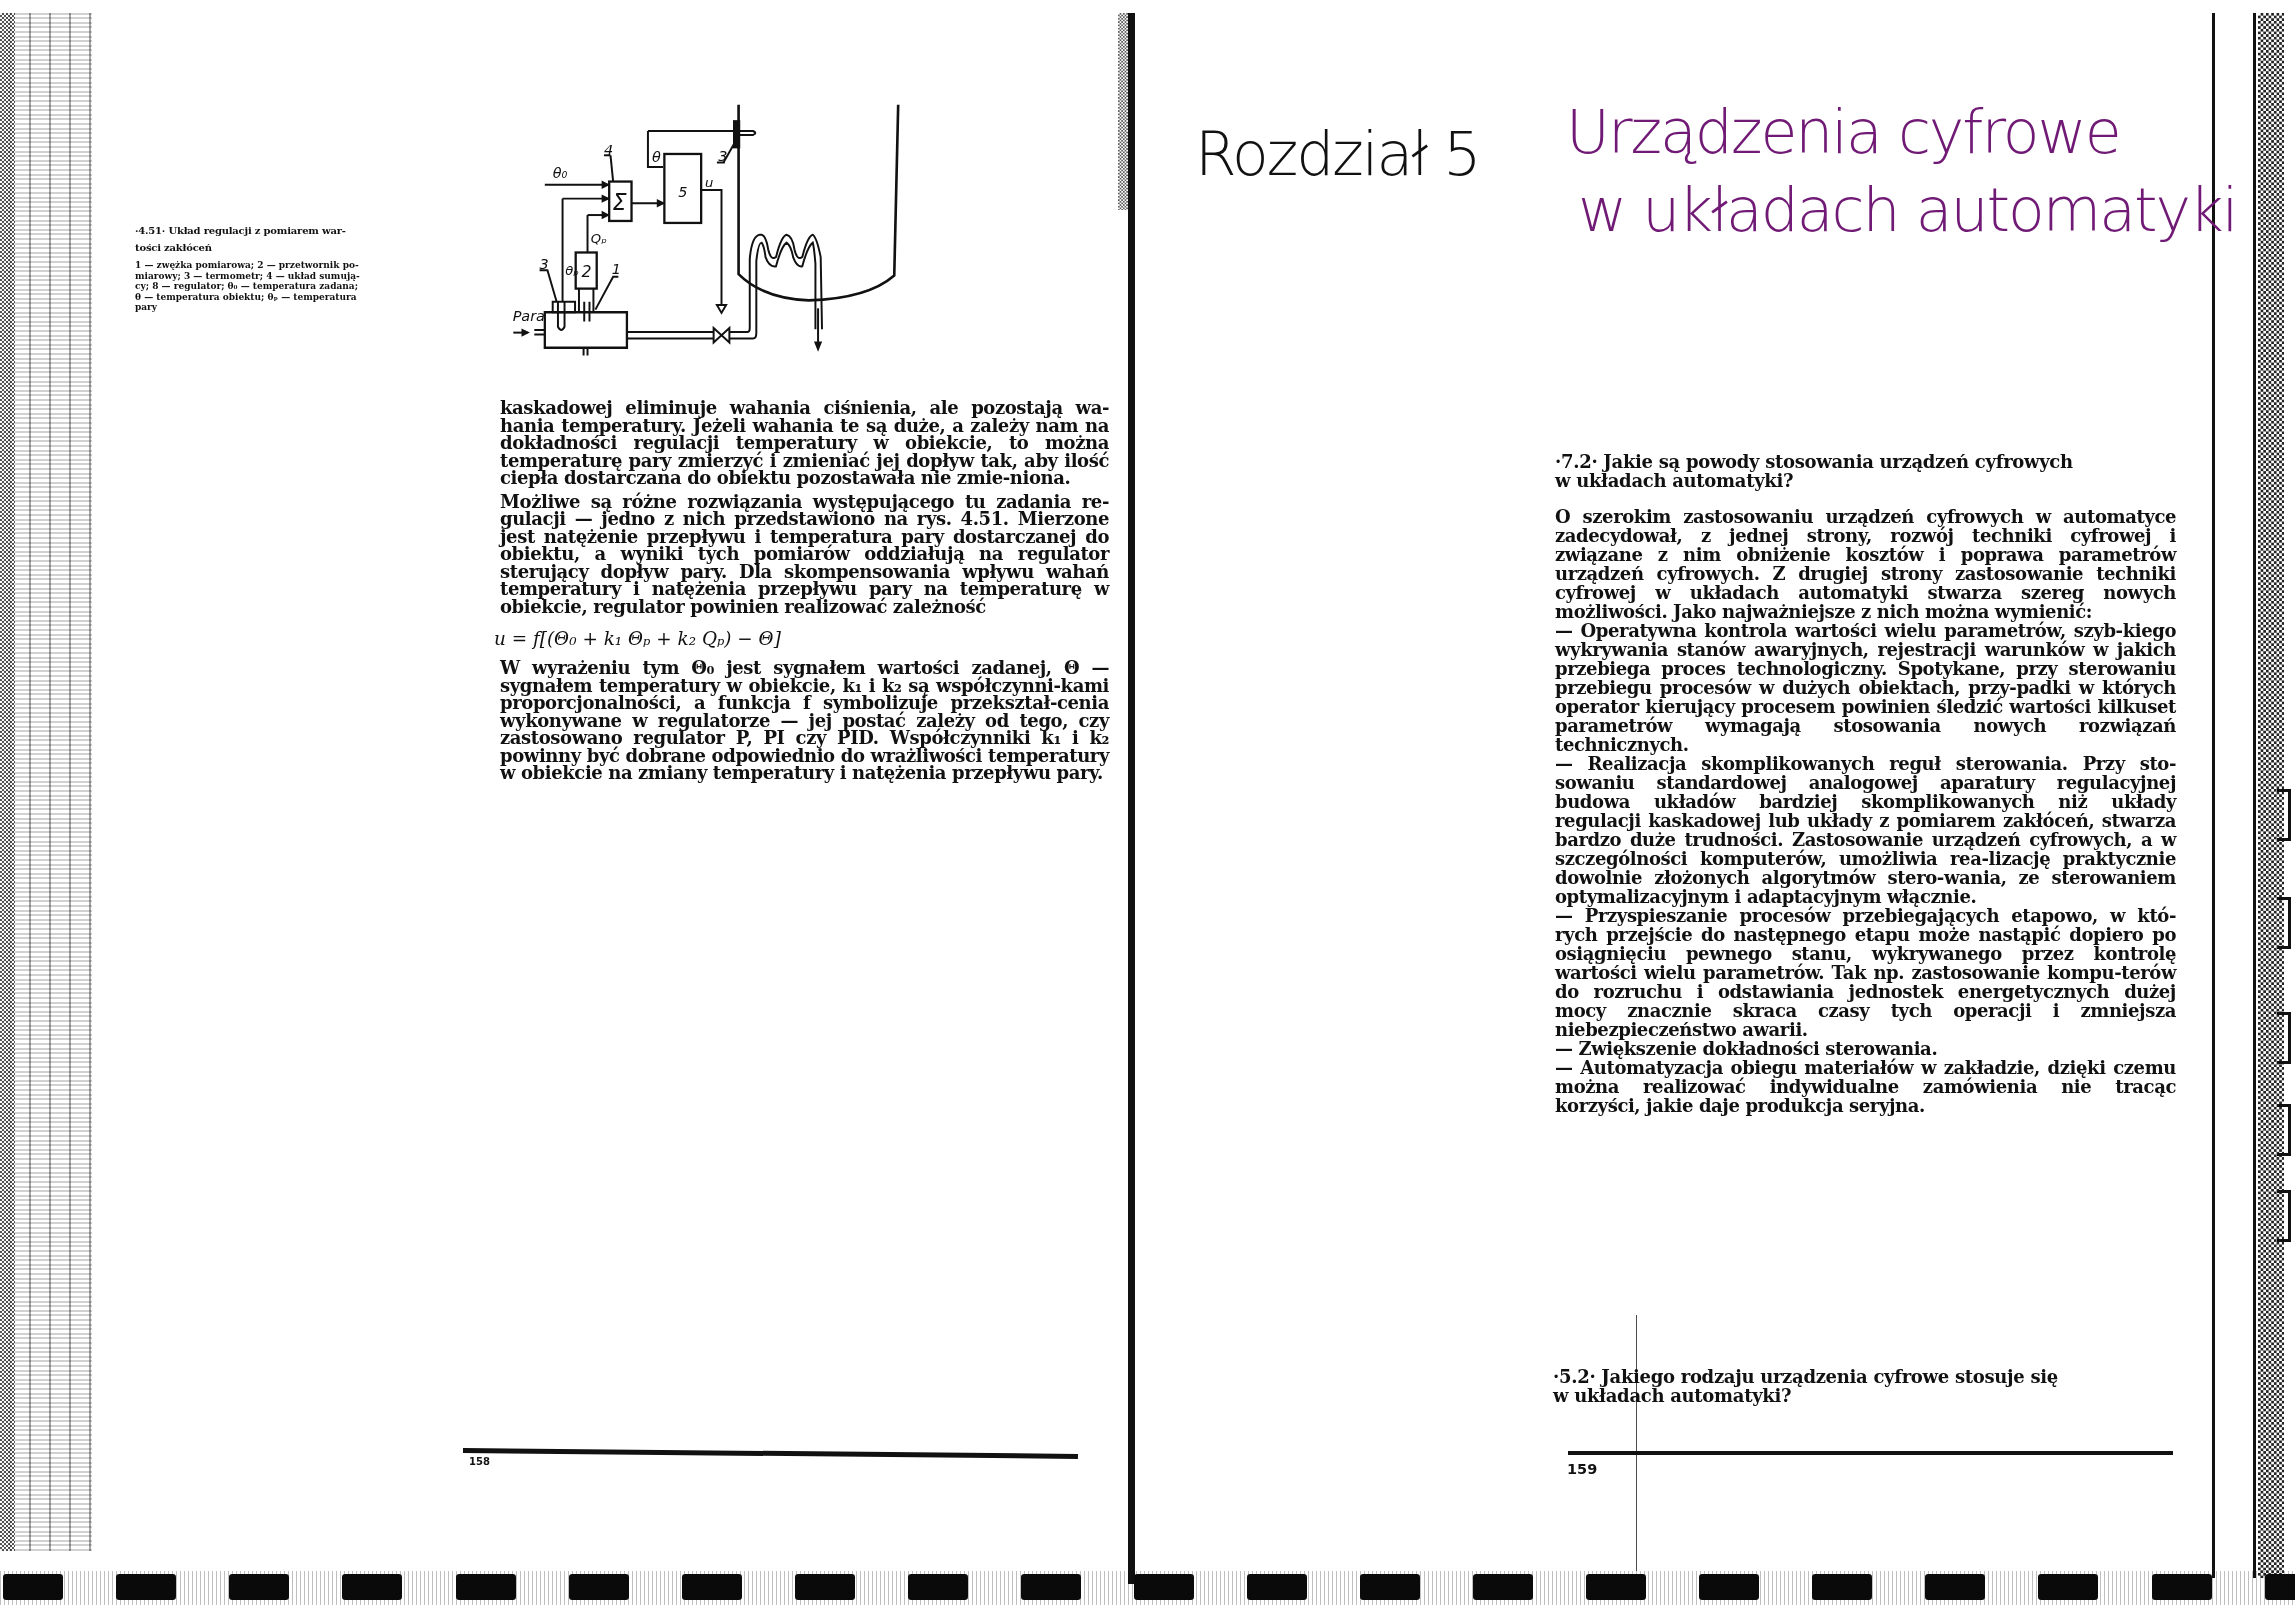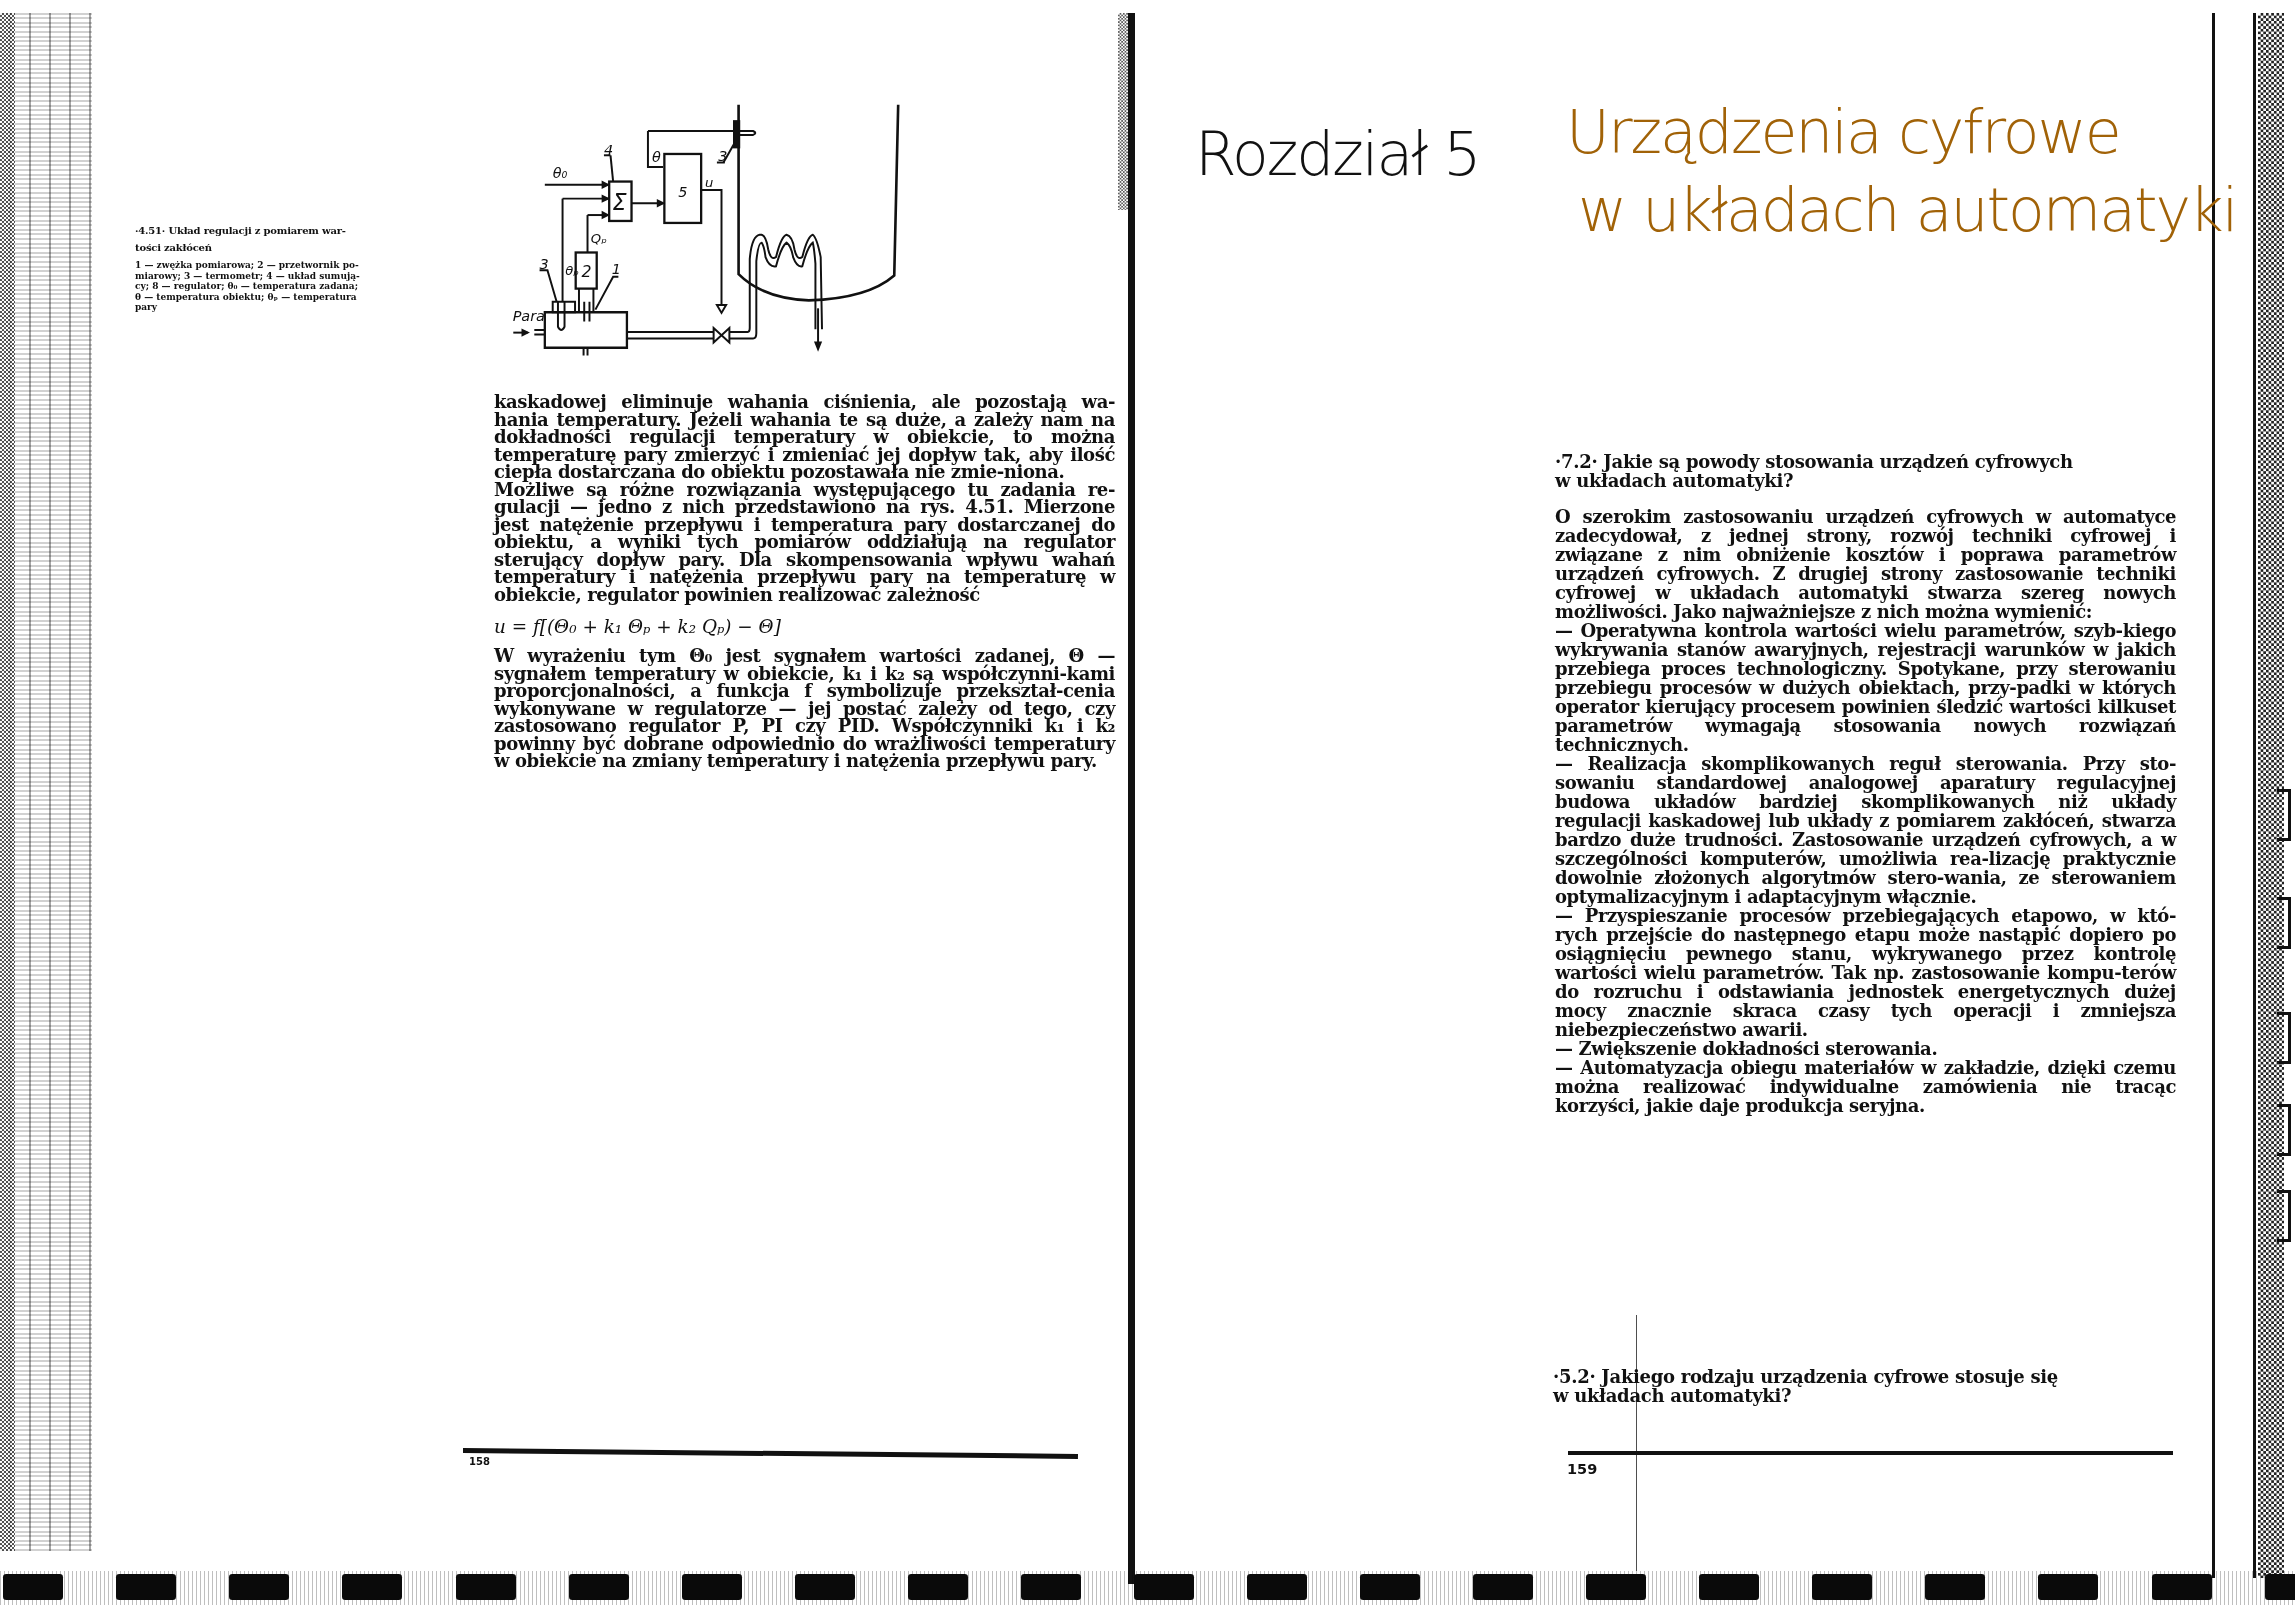--- a/index.html
+++ b/index.html
@@ -31,28 +31,28 @@
   .caption .title { font-family:"DejaVu Serif",serif; font-weight:bold; font-size:10px; line-height:17px; letter-spacing:-0.2px; }
   .caption .legend { font-family:"DejaVu Serif",serif; font-weight:bold; font-style:normal; font-size:9px; line-height:10.5px; margin-top:4px; text-align:justify; }
 
   
   .diagram { left:500px; top:85px; width:644px; height:289px; }
   .diagram svg text { font-family:"DejaVu Sans",sans-serif; font-style:italic; }
 
   
   .body-left { left:494px; top:393px; width:621px; font-family:"DejaVu Serif",serif; font-weight:bold;
     font-size:18px; line-height:17.5px; text-align:justify; letter-spacing:-0.4px; }
-  .body-left p { margin:0; }
+  .body-left p { margin:6px; }
   .formula { font-family:"DejaVu Serif",serif; font-style:italic; font-size:18.4px; margin:14.5px 0 12px 0; letter-spacing:0; font-weight:normal; }
   .rule-left { left:463px; top:1448px; width:615px; height:4.6px; background:#111; transform:rotate(0.55deg); transform-origin:left; }
   .pagenum-left { left:469px; top:1456px; font-family:"DejaVu Sans",sans-serif; font-weight:bold; font-size:10px; }
 
   
   .chapter { left:1195px; top:92px; font-family:"DejaVu Sans",sans-serif; font-weight:200; font-size:60px; letter-spacing:-2px; line-height:1; color:#111;margin-top:32px; }
-  .chapter-title { left:1566px; top:93px; font-family:"DejaVu Sans",sans-serif; font-weight:200; font-size:60px; letter-spacing:-2px; line-height:78px; color:#a16207; }
+  .chapter-title { left:1566px; top:93px; font-family:"DejaVu Sans",sans-serif; font-weight:200; font-size:60px; letter-spacing:-2px; line-height:78px; color:#701a75; }
   .chapter-title div:nth-child(2) { margin-left:12px; }
   .q-head { font-family:"DejaVu Serif",serif; font-weight:bold; font-size:18px; line-height:19px; letter-spacing:-0.3px; }
   .q1 { left:1555px; top:452px; width:611px; }
   .q2 { left:1553px; top:1367px; width:611px; }
   .body-right { left:1555px; top:507px; width:621px; font-family:"DejaVu Serif",serif; font-weight:bold;
     font-size:18px; line-height:19px; text-align:justify; letter-spacing:-0.4px; }
   .body-right p { margin:0; }
   .rule-right { left:1568px; top:1451px; width:605px; height:4px; background:#111; }
   .pagenum-right { left:1567px; top:1461px; font-family:"DejaVu Sans",sans-serif; font-weight:bold; font-size:14.5px; }
   .fold-line { left:1636px; top:1315px; width:1.3px; height:256px; background:#222; opacity:0.8; }

